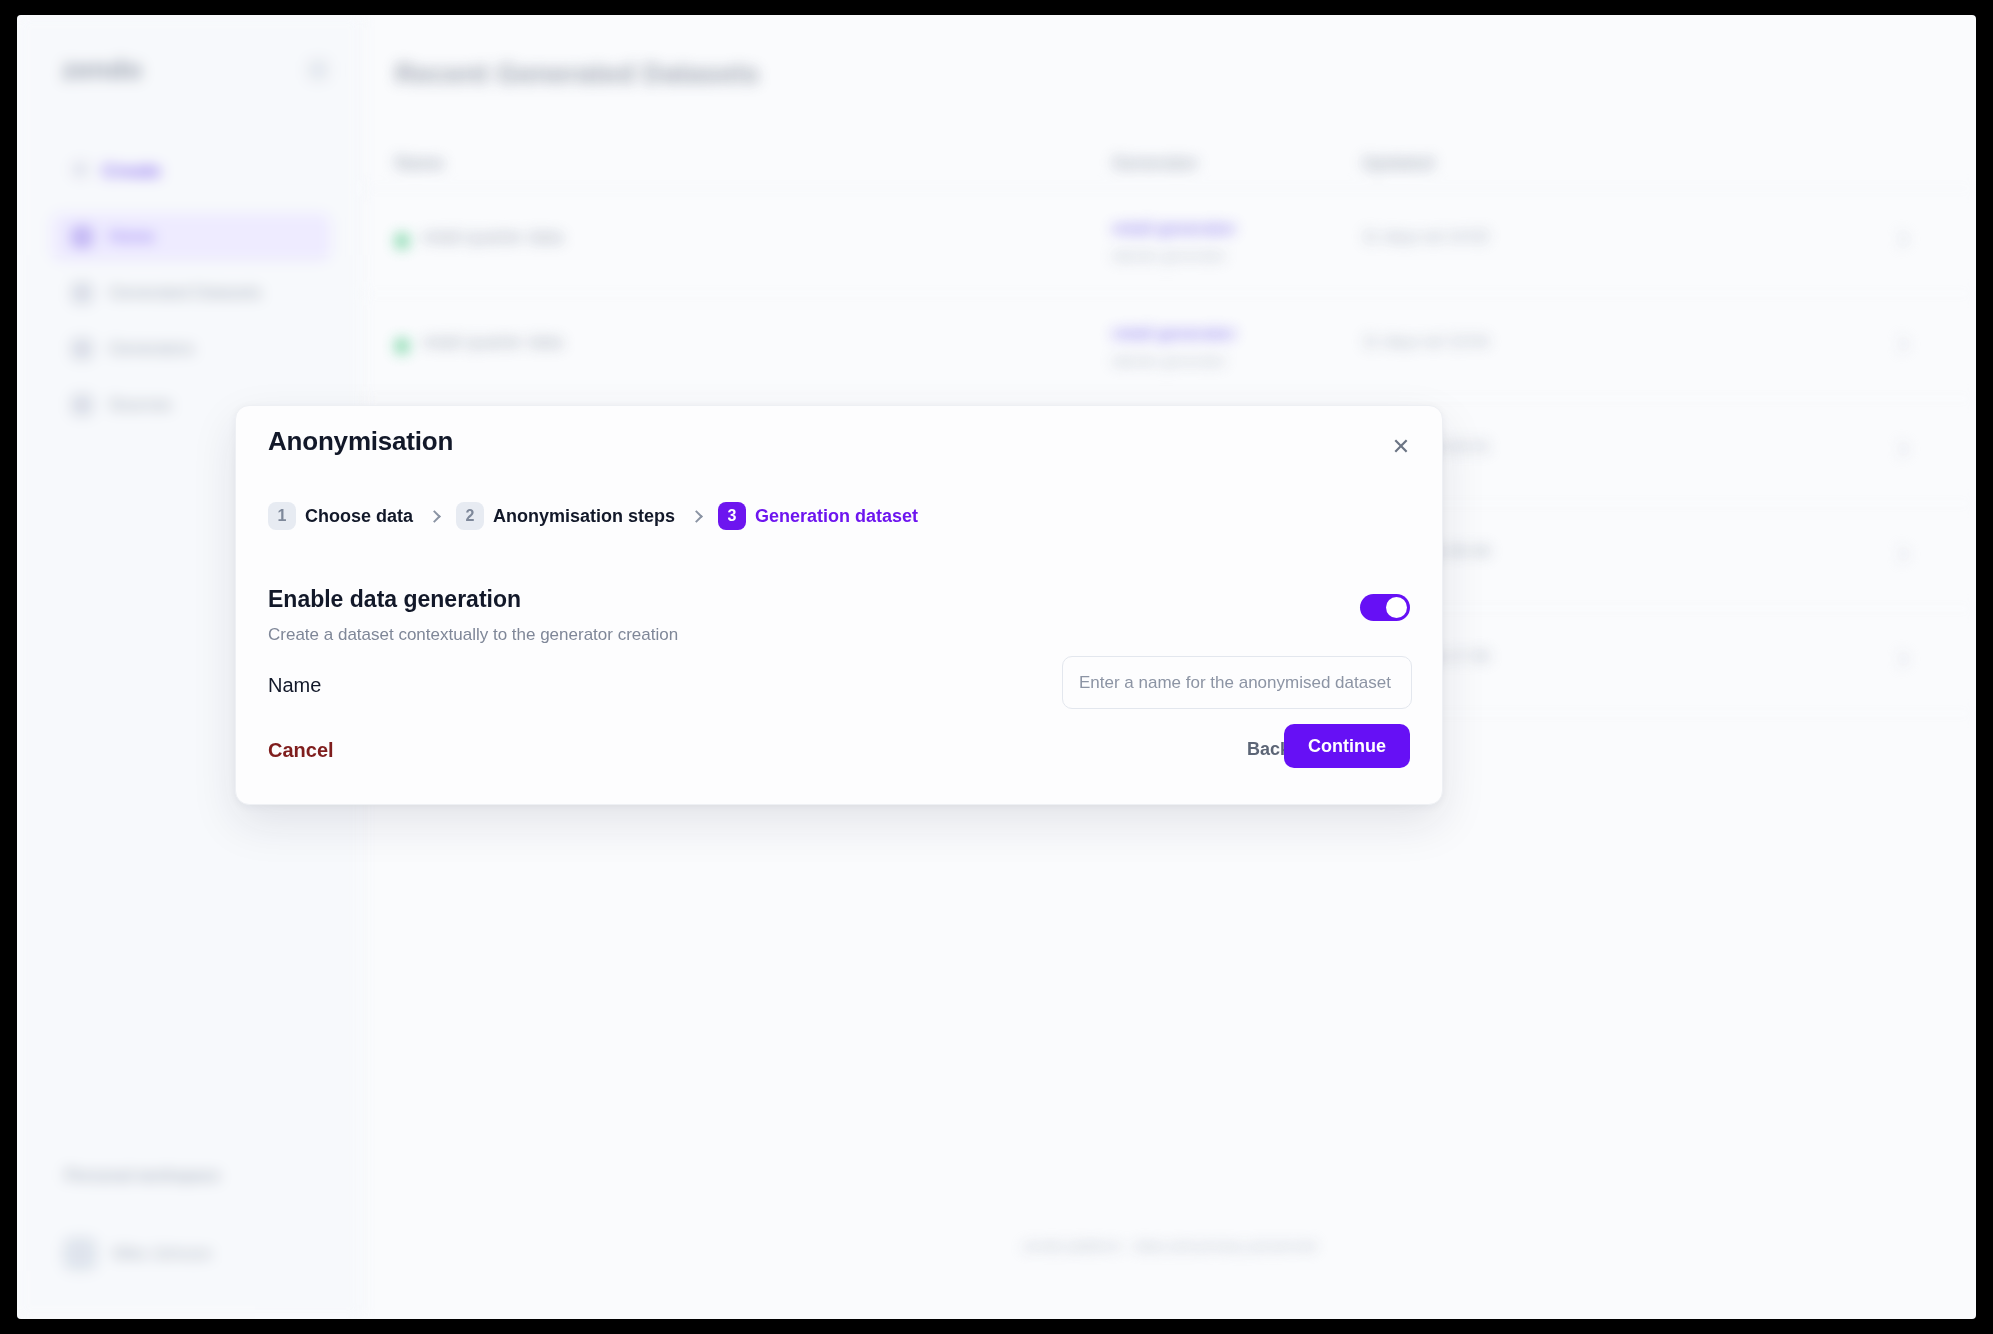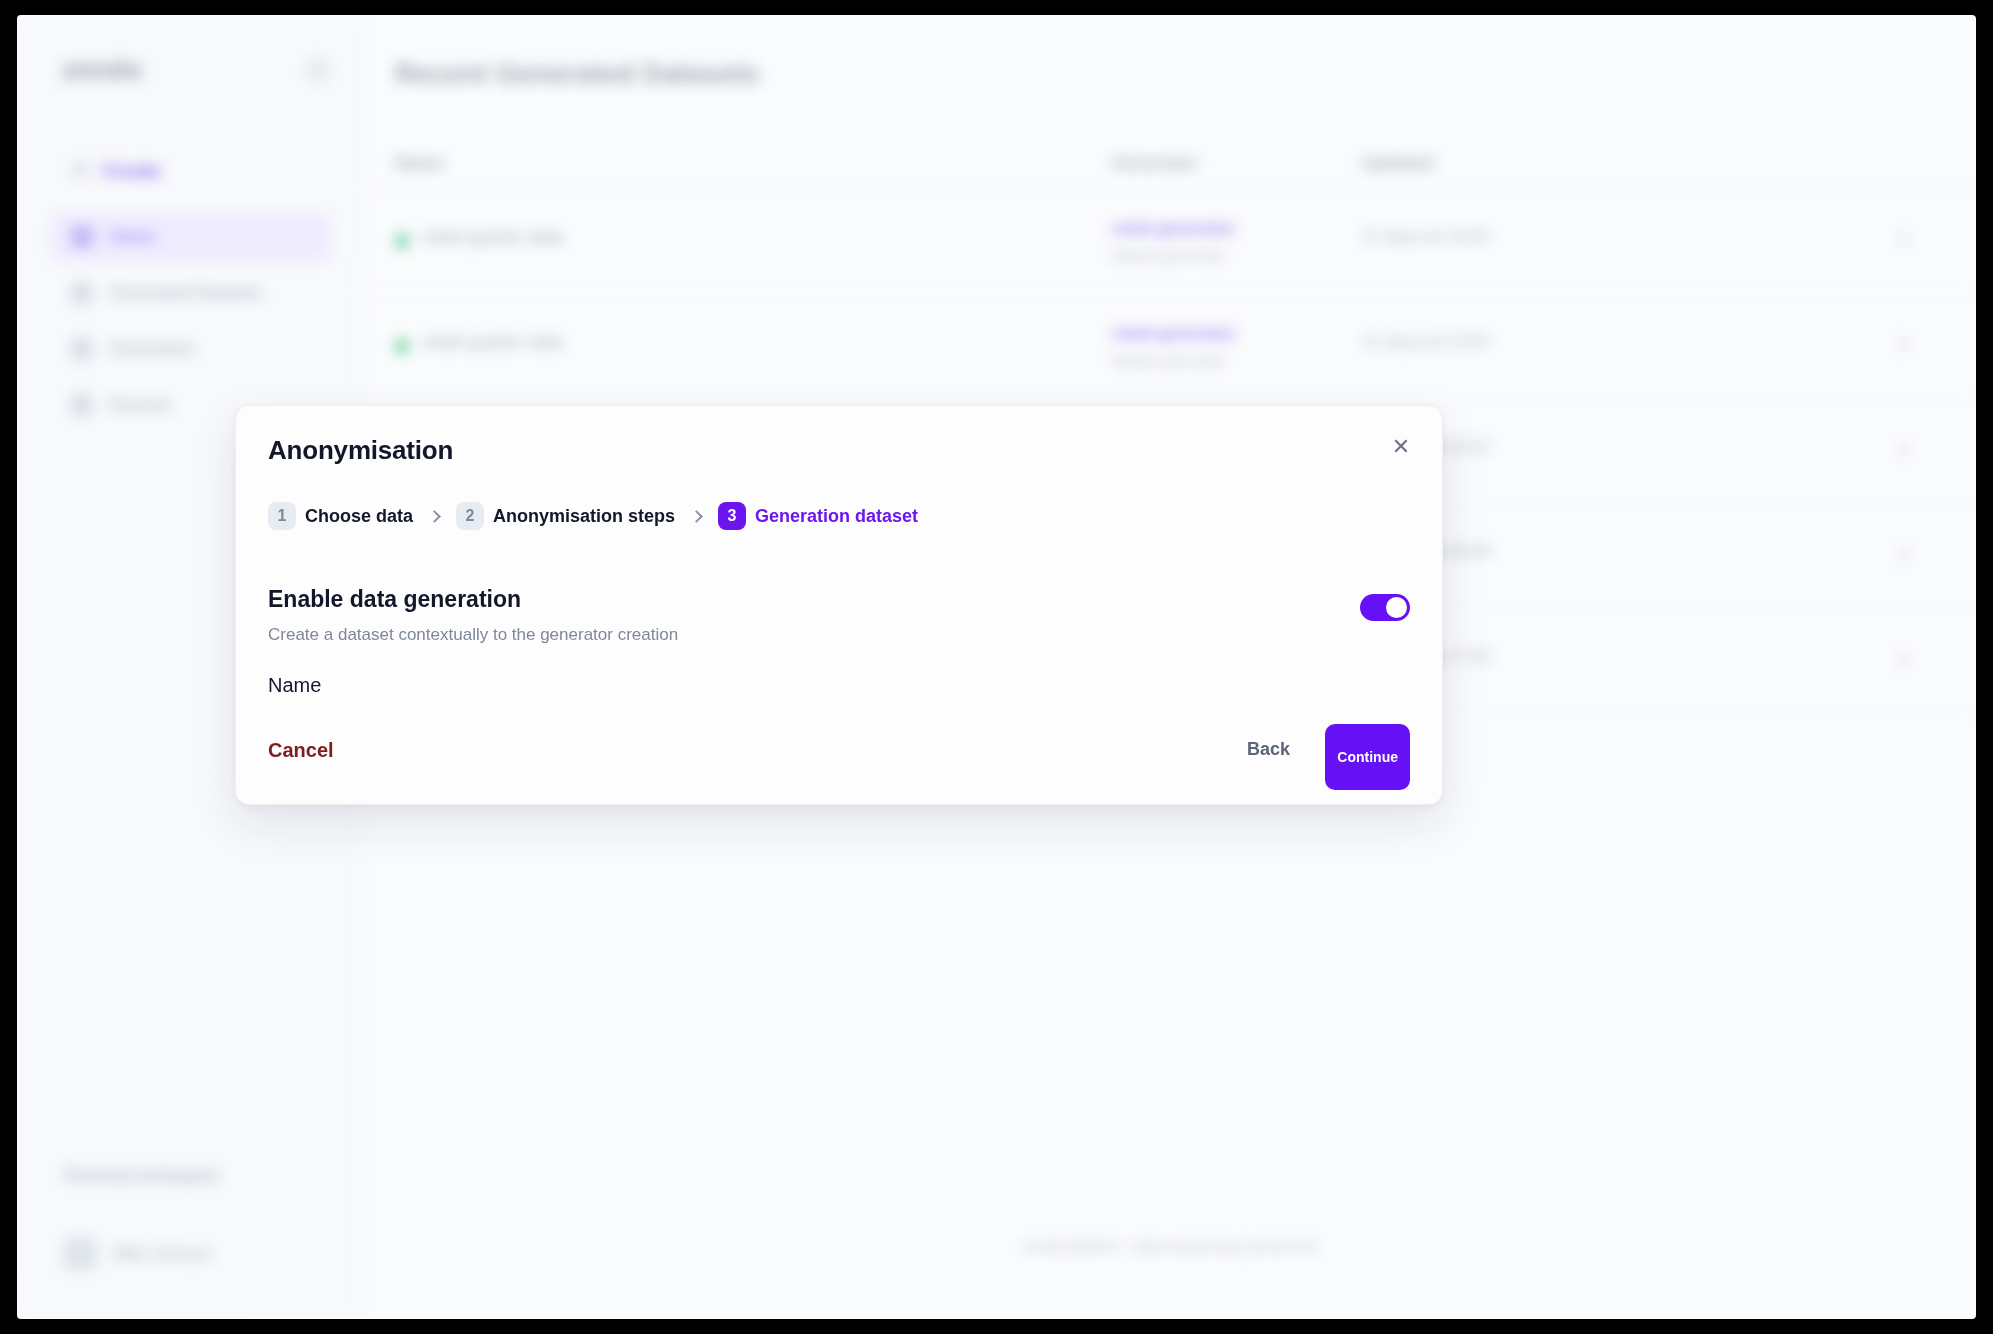--- a/index.html
+++ b/index.html
@@ -153,21 +153,21 @@
   #modal {
     position: absolute;
     left: 218px; top: 390px;
     width: 1208px; height: 400px;
     background: #fdfdfe;
     border: 1px solid #eef0f4;
     border-radius: 14px;
     box-shadow: 0 18px 46px rgba(27,33,58,0.10), 0 2px 8px rgba(27,33,58,0.05);
   }
   .modal-title {
-    position: absolute; left: 32px; top: 29px;
+    position: absolute; left: 32px; top: 20px;
     font-size: 26px; font-weight: 700; color: #121829;
     letter-spacing: -.2px;
     text-align: center;
   }
   .modal-close {
     position: absolute; right: 26px; top: 26px;
     width: 30px; height: 30px;
     display: flex; align-items: center; justify-content: center;
     color: #6b7484; font-size: 22px; line-height: 1;
     cursor: pointer;
@@ -245,23 +245,23 @@
     font-family: "Liberation Sans", sans-serif;
   }
   .btn-back {
     position: absolute; right: 152px; top: 333px;
     font-size: 18px; font-weight: 600; color: #5c6576;
     background: none; border: none; cursor: pointer;
     font-family: "Liberation Sans", sans-serif;
   }
   .btn-continue {
     position: absolute; right: 32px; top: 318px;
-    height: 66px; padding: 0 12px;
+    height: 44px; padding: 0 24px;
     background: #6610f5; color: #ffffff;
-    font-size: 14px; font-weight: 700;
+    font-size: 18px; font-weight: 700;
     border: none; border-radius: 10px; cursor: pointer;
     font-family: "Liberation Sans", sans-serif;
   }
 </style>
 </head>
 <body>
 
 <div id="frame">
   <div id="viewport">
 
@@ -375,20 +375,21 @@
         </div>
       </div>
 
       <div class="gen-head">Enable data generation</div>
       <div class="gen-sub">Create a dataset contextually to the generator creation</div>
       <div class="toggle">
         <div class="toggle-knob"></div>
       </div>
 
       <div class="name-label">Name</div>
+      <input class="name-input" type="text" placeholder="Enter a name for the anonymised dataset" style="">
 
       <button class="btn-cancel">Cancel</button>
       <button class="btn-back">Back</button>
       <button class="btn-continue">Continue</button>
     </div>
 
   </div>
 </div>
 
 </body></html>

